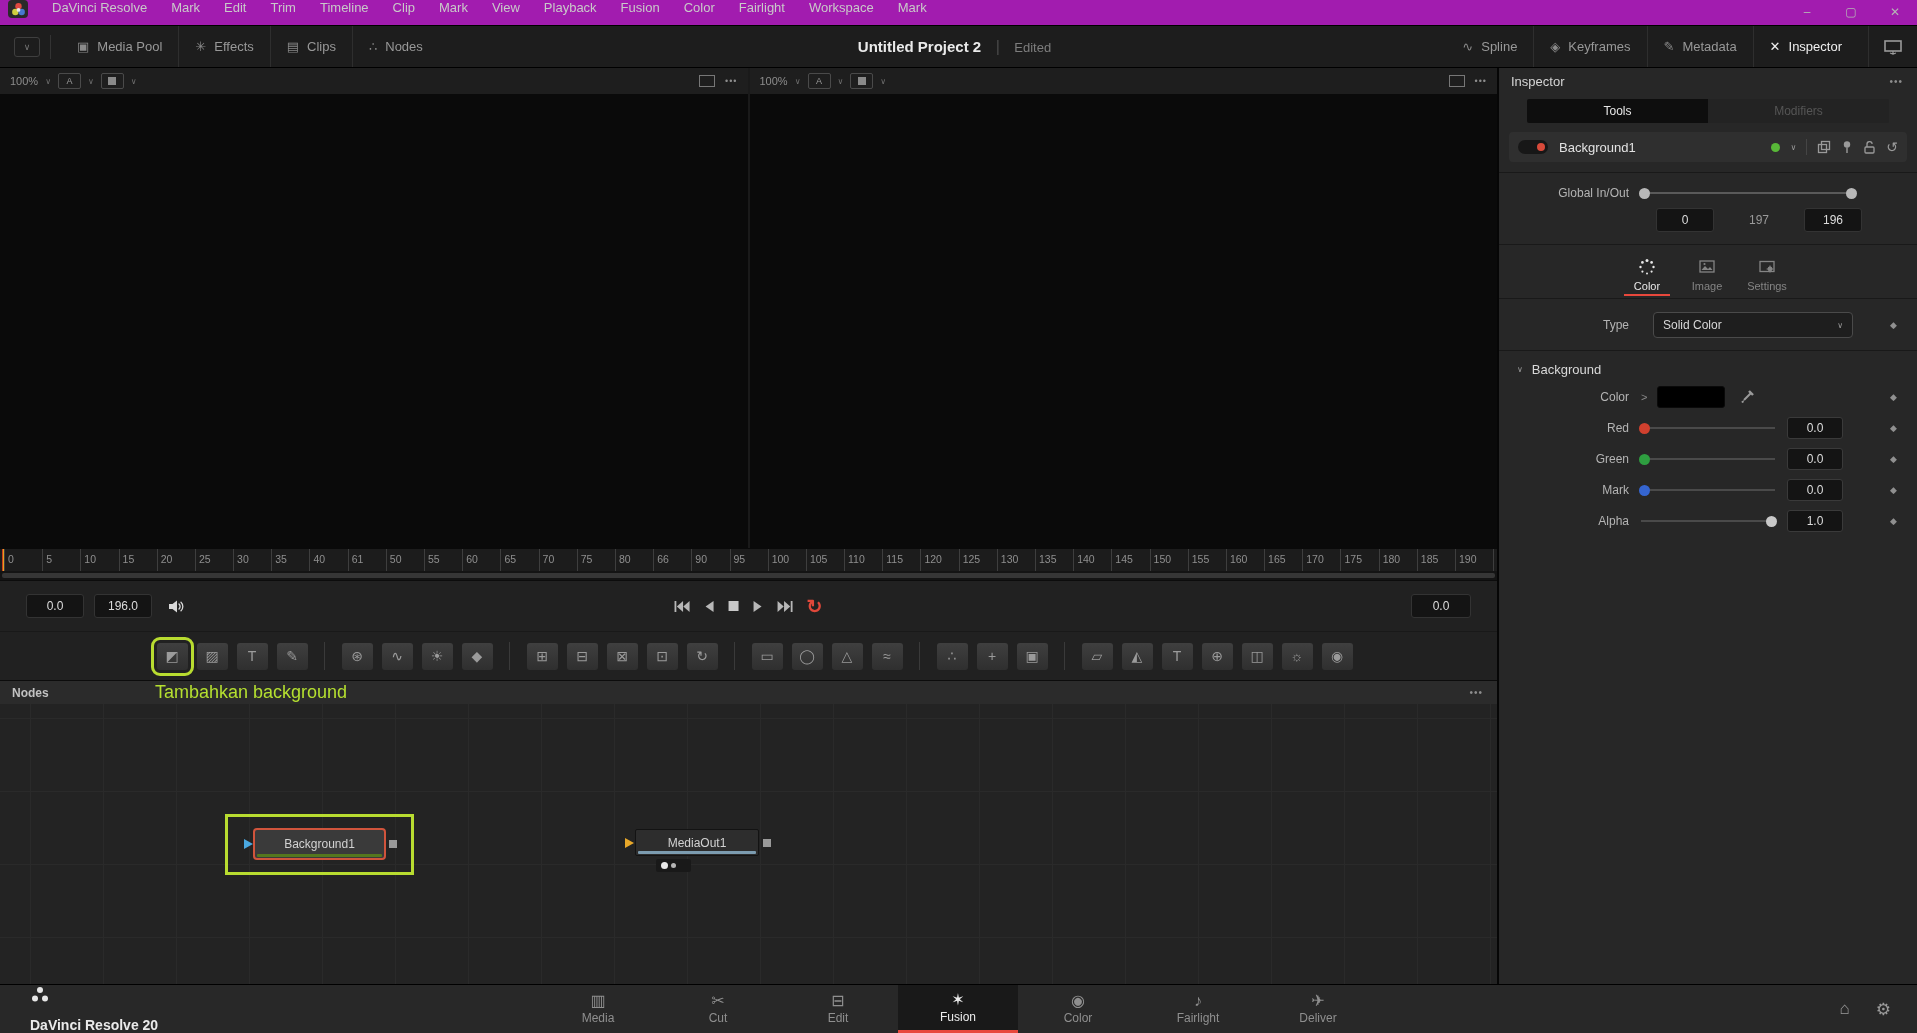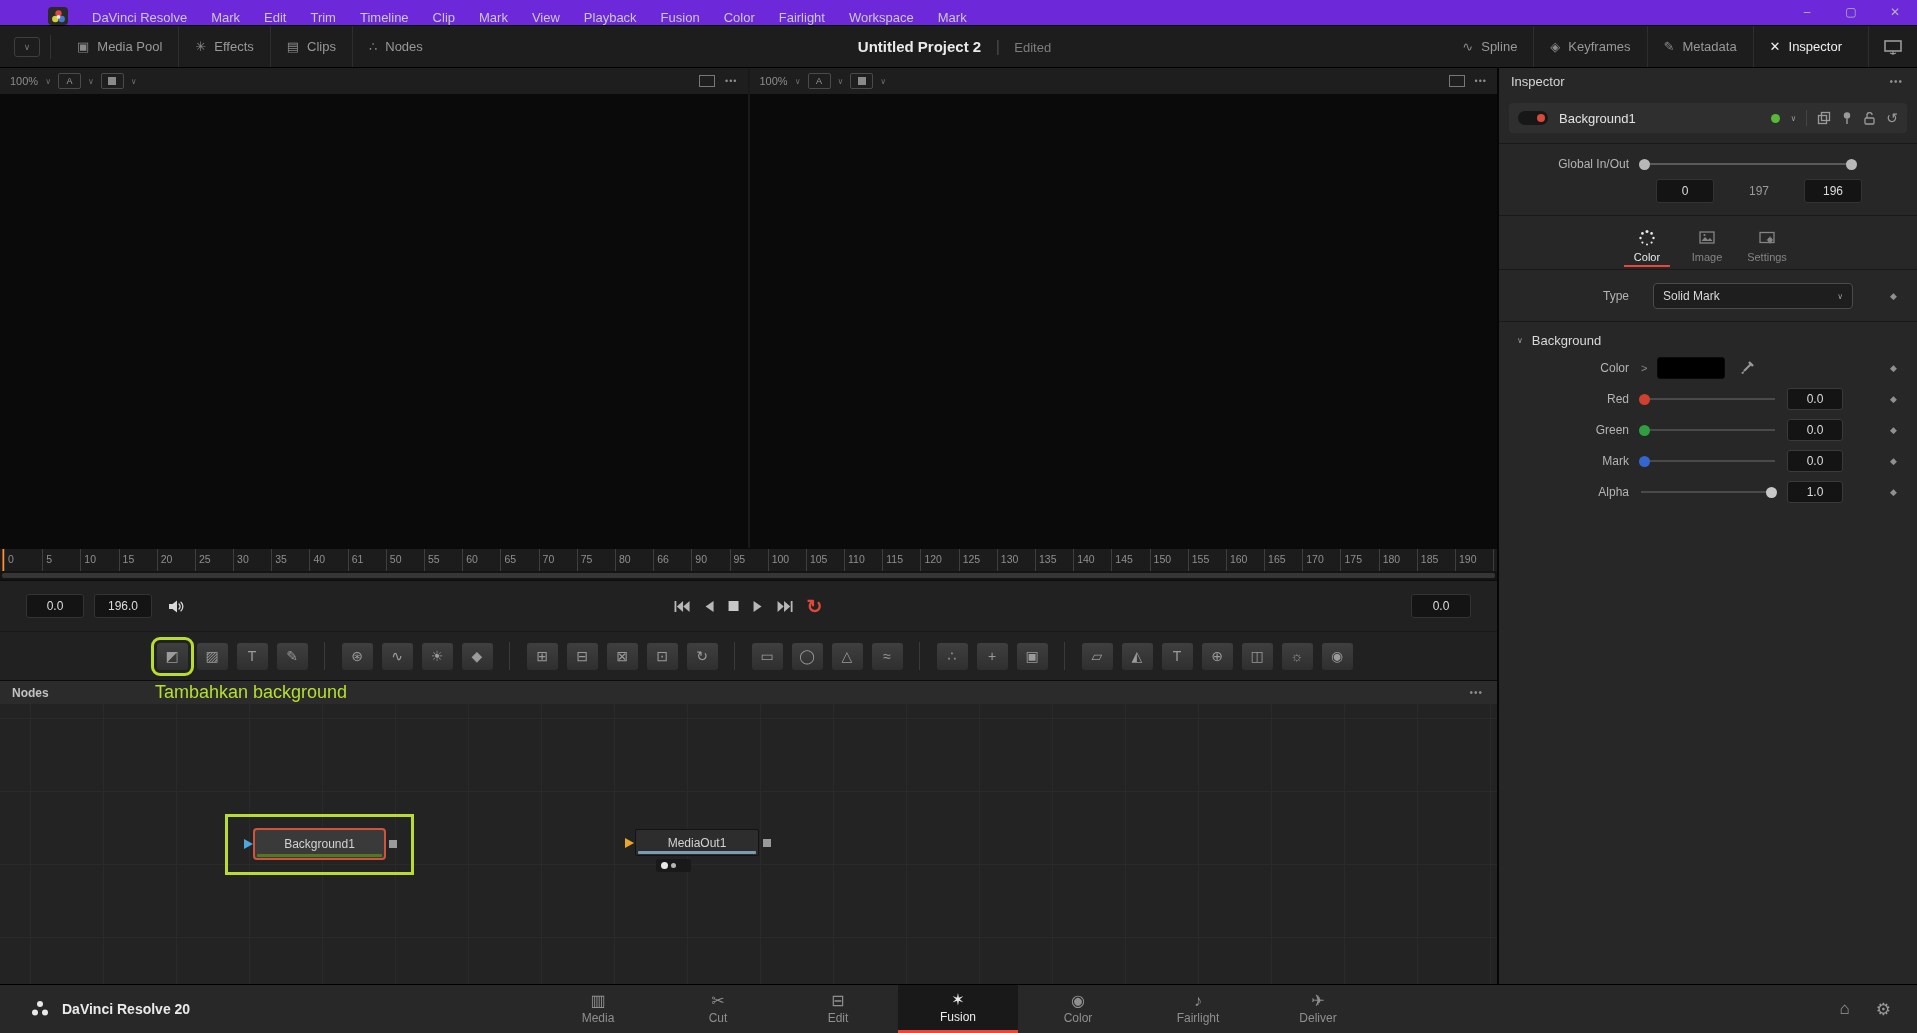--- a/index.html
+++ b/index.html
@@ -1,20 +1,20 @@
 <!DOCTYPE html>
 <html><head>
 <meta charset="utf-8">
 <style>
   html,body{margin:0;padding:0;background:#000;}
   .app{width:1917px;height:1033px;background:#212121;display:flex;flex-direction:column;
        font-family:"Liberation Sans",sans-serif;position:relative;overflow:hidden;color:#ccc;-webkit-font-smoothing:antialiased;}
 
   
-  .menubar{height:25px;background:#6d28d9;display:flex;align-items:flex-end;font-size:13px;color:#c9c9c9;flex:none;padding-left:40px;}
+  .menubar{height:25px;background:#a21caf;display:flex;align-items:flex-start;font-size:13px;color:#c9c9c9;flex:none;}
   .logo-box{width:20px;height:18px;margin:0 12px 0 8px;border-radius:4px;background:#2a2a2a;display:flex;align-items:center;justify-content:center;}
   .menu-item{padding:0 12px;cursor:default;}
   .win-controls{margin-left:auto;display:flex;}
   .win-controls span{width:44px;text-align:center;color:#b5b5b5;font-size:12px;line-height:25px;}
 
   
   .toolbar{height:41px;background:#1d1d1d;border-top:1px solid #000;border-bottom:1px solid #000;
            display:flex;align-items:center;position:relative;flex:none;}
   .tb-chevbox{width:24px;height:18px;border:1px solid #3f3f3f;border-radius:3px;margin-left:14px;
               display:flex;align-items:center;justify-content:center;color:#777;font-size:9px;}
@@ -139,21 +139,21 @@
   .swatch{width:66px;height:20px;background:#000;border:1px solid #0a0a0a;border-radius:3px;}
   .eyedrop{margin-left:14px;}
   .chan-row{display:flex;align-items:center;margin-top:9px;height:22px;flex:none;}
   .slider-track{width:134px;height:2px;background:#4a4a4a;position:relative;margin-right:12px;flex:none;}
   .slider-handle{position:absolute;top:-4.5px;width:11px;height:11px;border-radius:50%;}
   .valbox.small{width:54px;min-width:0;height:20px;padding:0;border-color:#3a3a3a;}
   .mem-status{margin-top:auto;text-align:right;padding:0 14px 6px 0;color:#8a8a8a;font-size:12px;flex:none;}
 
   
   .bottom-bar{height:48px;background:#282828;border-top:1px solid #000;display:flex;align-items:center;position:relative;flex:none;}
-  .bb-left{display:flex;align-items:center;gap:12px;margin-left:30px;}
+  .bb-left{display:flex;align-items:flex-start;gap:12px;margin-left:30px;flex-direction:column;}
   .bb-app{font-size:14px;font-weight:bold;color:#eaeaea;}
   .page-nav{position:absolute;left:958px;transform:translateX(-50%);display:flex;height:100%;}
   .page{width:120px;height:100%;display:flex;flex-direction:column;align-items:center;justify-content:center;gap:2px;color:#8f8f8f;font-size:12px;box-sizing:border-box;}
   .page-icon{font-size:16px;line-height:1;}
   .page.active{background:#191919;color:#ececec;border-bottom:3px solid #e8483c;}
   .bb-right{margin-left:auto;display:flex;align-items:center;gap:26px;margin-right:26px;color:#9a9a9a;font-size:17px;}
 </style>
 </head>
 <body>
 
@@ -615,20 +615,24 @@
           </span>
         </div>
       </div>
     </div>
 
     <div class="inspector">
       <div class="insp-header">
         <span class="insp-title">Inspector</span>
         <span class="insp-menu">•••</span>
       </div>
+      <div class="insp-tabs">
+        <div class="itab active">Tools</div>
+        <div class="itab inactive">Modifiers</div>
+      </div>
       <div class="node-row">
         <span class="toggle">
             <span class="dot"></span>
           </span>
         <span class="node-name">Background1</span>
         <span class="nr-right">
           <span class="status-dot"></span>
           <span class="chev">∨</span>
           <span class="nr-sep"></span>
           <svg width="14" height="14" viewBox="0 0 14 14">
@@ -696,21 +700,21 @@
           </svg>
           <span>Settings</span>
           <span class="cat-underline"></span>
         </div>
       </div>
       <div class="divider" style="margin-top:2px"></div>
 
       <div class="type-row">
         <div class="ins-label">Type</div>
         <div class="dropdown">
-          <span>Solid Mark</span>
+          <span>Solid Color</span>
           <span class="chev">∨</span>
         </div>
         <span class="diamond">◆</span>
       </div>
       <div class="divider mt12"></div>
 
       <div class="section-header">
         <span class="chev">∨</span>
         <span>Background</span>
       </div>

